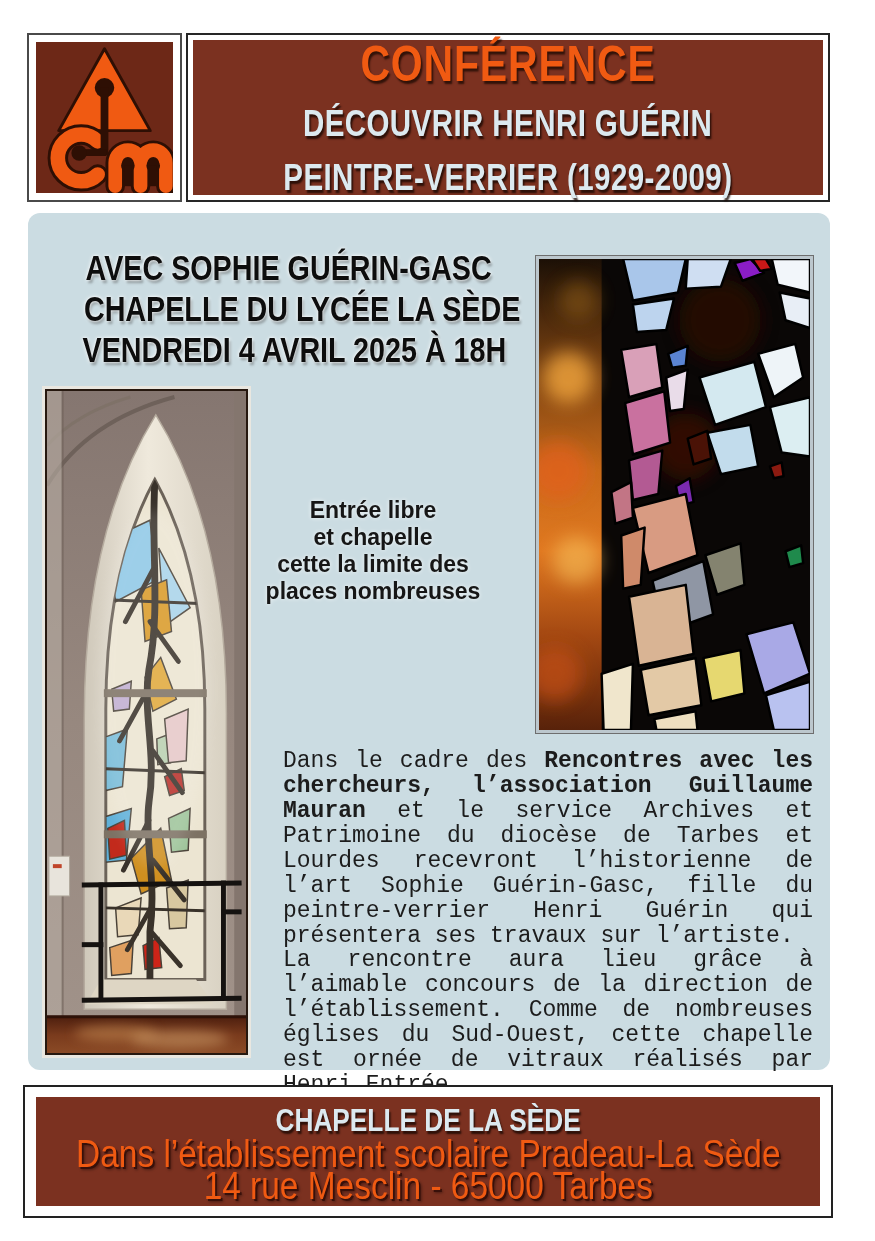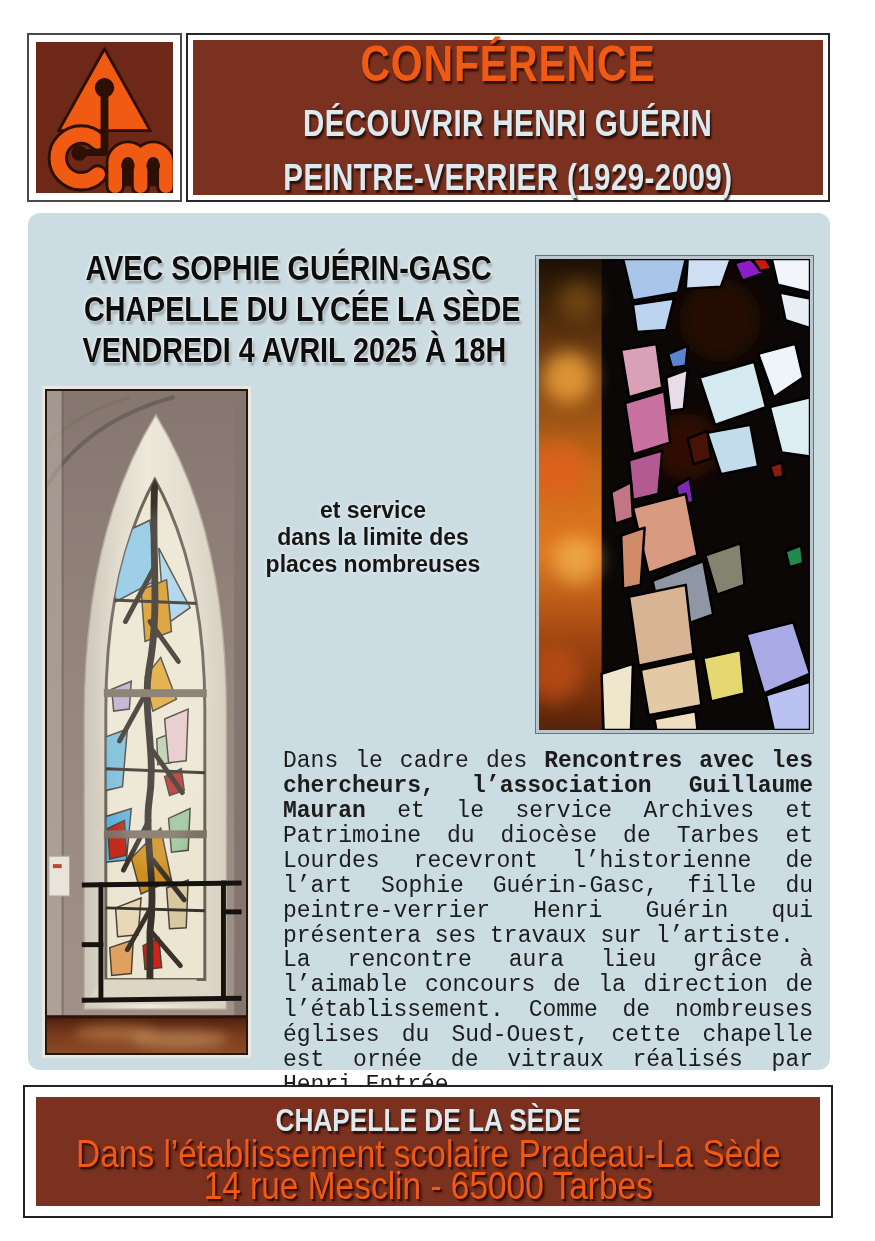--- a/index.html
+++ b/index.html
@@ -254,22 +254,23 @@
         <polygon points="232,442 277,428 277,477 240,477" fill="#b9c2f0"></polygon>
         <polygon points="104,416 160,404 166,452 112,462" fill="#e3c9a6"></polygon>
         <polygon points="168,404 206,396 210,440 176,448" fill="#e6d870"></polygon>
         <polygon points="64,420 96,410 94,477 66,477" fill="#f0e6cc"></polygon>
         <polygon points="118,466 160,458 162,477 120,477" fill="#eedfc0"></polygon>
       </g>
     </svg>
   </div>
 
   <div class="abs free-entry">
-    <div>et service</div>
-    <div>dans la limite des</div>
+    <div>Entrée libre</div>
+    <div>et chapelle</div>
+    <div>cette la limite des</div>
     <div>places nombreuses</div>
   </div>
 
   <div class="abs para"><span>Dans le cadre des </span><span style="font-weight: bold;">Rencontres avec les chercheurs,</span><span> </span><span style="font-weight: bold;">l’association Guillaume Mauran</span><span> et le service Archives et Patrimoine du diocèse de Tarbes et Lourdes recevront l’historienne de l’art Sophie Guérin-Gasc, fille du peintre-verrier Henri Guérin qui présentera ses travaux sur l’artiste.</span></div>
   <div class="abs para para2"><span>La rencontre aura lieu grâce à l’aimable concours de la direction de l’établissement. Comme de nombreuses églises du Sud-Ouest, cette chapelle est ornée de vitraux réalisés par Henri Entrée.</span></div>
 
 </div>
 
 <div class="abs footer-box">
   <div class="footer-inner">

